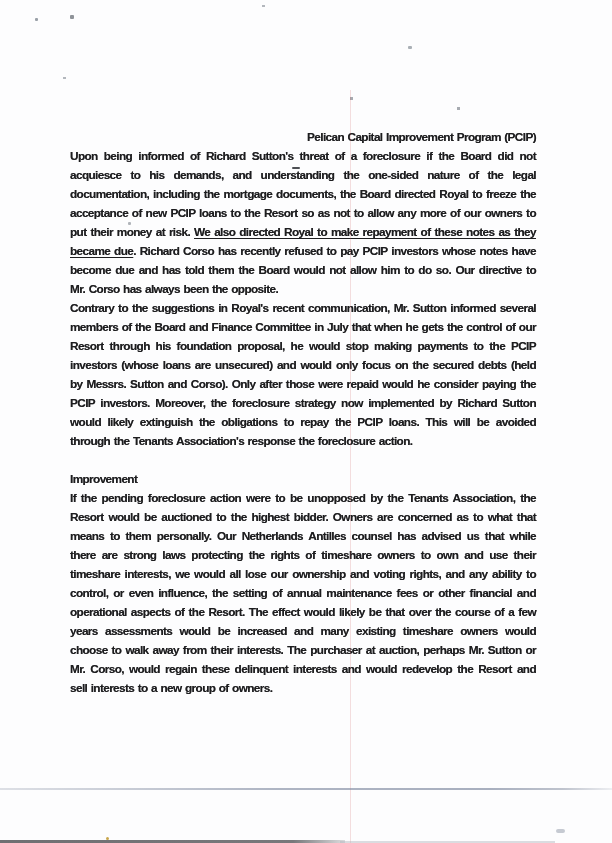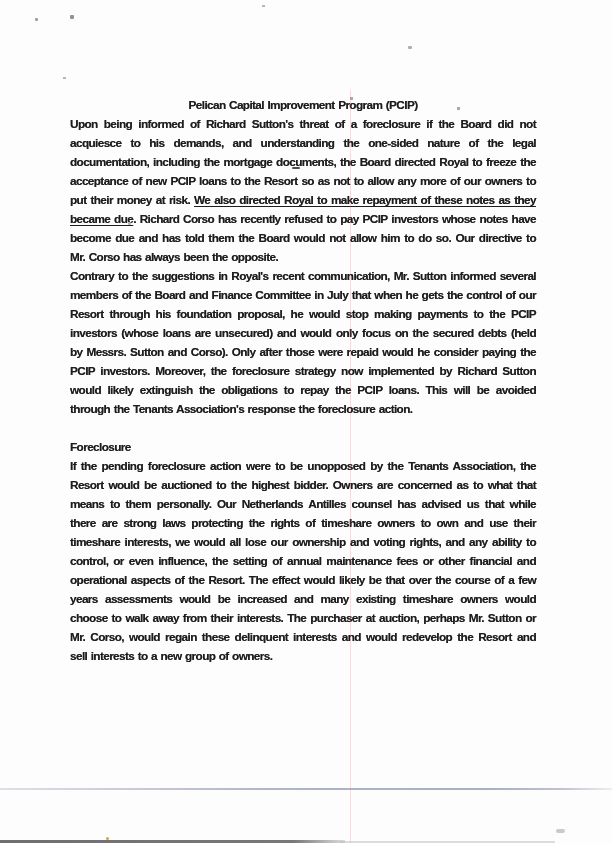--- a/index.html
+++ b/index.html
@@ -22,21 +22,22 @@
     left: 70px;
     top: 96px;
     width: 466px;
     font-size: 11.8px;
     line-height: 19px;
     letter-spacing: -0.62px;
     word-spacing: 0.8px;
     text-shadow: 0 0 0.6px rgba(25,25,28,0.65);
   }
   .doc-title {
-    text-align: center;
+    text-align: right;
+    margin-top: 32px;
   }
   .para {
     text-align: justify;
   }
   .spacer {
     height: 19px;
   }
   .section-heading {
     text-align: left;
   }
@@ -88,21 +89,21 @@
   <div class="textblock">
 
     <div class="doc-title">Pelican Capital Improvement Program (PCIP)</div>
 
     <div class="para"><span>Upon being informed of Richard Sutton's threat of a foreclosure if the Board did not acquiesce to his demands, and understanding the one-sided nature of the legal documentation, including the mortgage documents, the Board directed Royal to freeze the acceptance of new PCIP loans to the Resort so as not to allow any more of our owners to put their money at risk. </span><span class="underlined">We also directed Royal to make repayment of these notes as they became due</span><span>.  Richard Corso has recently refused to pay PCIP investors whose notes have become due and has told them the Board would not allow him to do so. Our directive to Mr. Corso has always been the opposite.</span></div>
 
     <div class="para">Contrary to the suggestions in Royal's recent communication, Mr. Sutton informed several members of the Board and Finance Committee in July that when he gets the control of our Resort through his foundation proposal, he would stop making payments to the PCIP investors (whose loans are unsecured) and would only focus on the secured debts (held by Messrs. Sutton and Corso). Only after those were repaid would he consider paying the PCIP investors.  Moreover, the foreclosure strategy now implemented by Richard Sutton would likely extinguish the obligations to repay the PCIP loans.  This will be avoided through the Tenants Association's response the foreclosure action.</div>
 
     <div class="spacer"></div>
 
-    <div class="section-heading">Foreclosure</div>
+    <div class="section-heading">Improvement</div>
 
     <div class="para">If the pending foreclosure action were to be unopposed by the Tenants Association, the Resort would be auctioned to the highest bidder.  Owners are concerned as to what that means to them personally. Our Netherlands Antilles counsel has advised us that while there are strong laws protecting the rights of timeshare owners to own and use their timeshare interests, we would all lose our ownership and voting rights, and any ability to control, or even influence, the setting of annual maintenance fees or other financial and operational aspects of the Resort.  The effect would likely be that over the course of a few years assessments would be increased and many existing timeshare owners would choose to walk away from their interests.  The purchaser at auction, perhaps Mr. Sutton or Mr. Corso, would regain these delinquent interests and would redevelop the Resort and sell interests to a new group of owners.</div>
 
   </div>
 
   <div class="artifact speck-a"></div>
   <div class="artifact speck-b"></div>
   <div class="artifact speck-c"></div>
   <div class="artifact speck-d"></div>
   <div class="artifact speck-e"></div>

